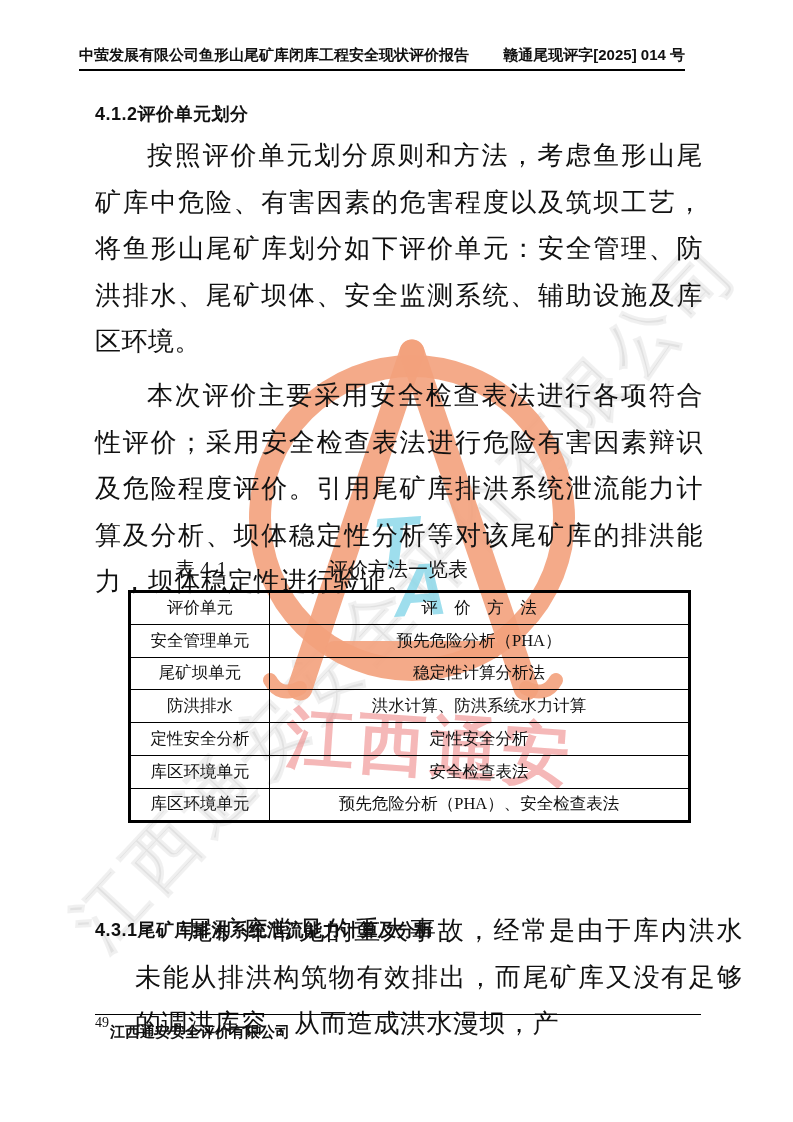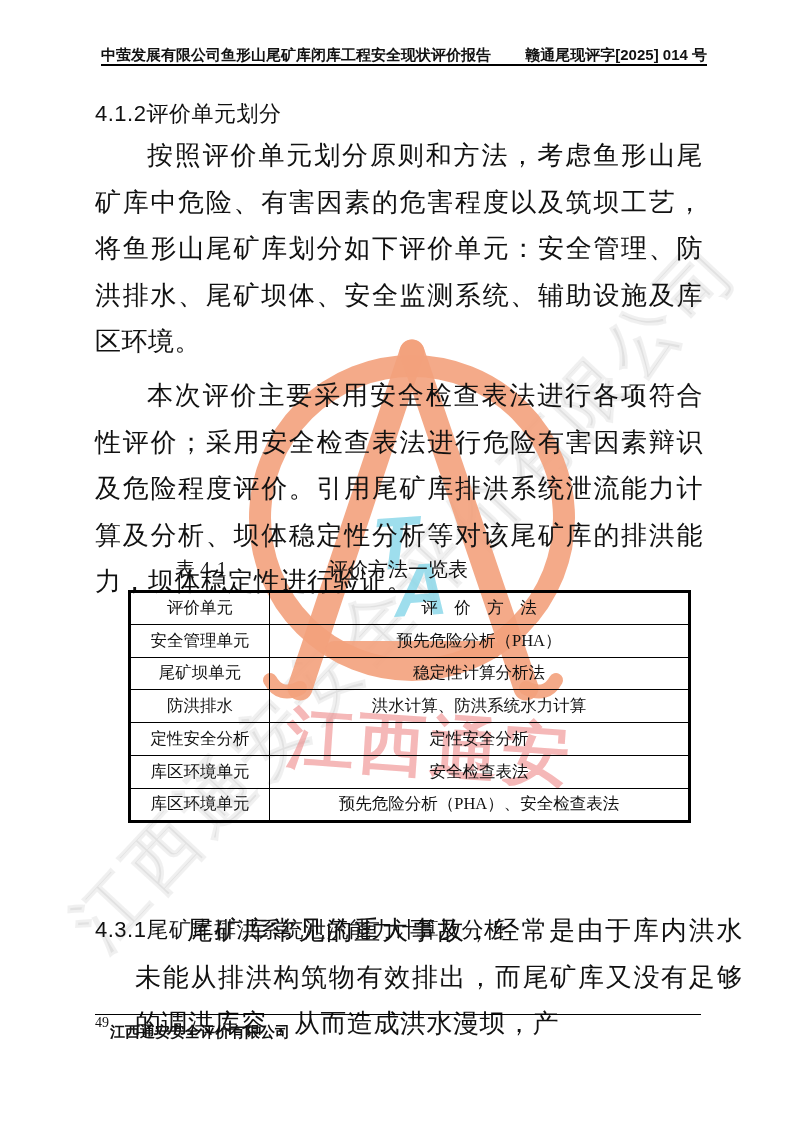--- a/index.html
+++ b/index.html
@@ -49,30 +49,31 @@
     white-space:nowrap;
     font-family:"Liberation Sans","DejaVu Sans",sans-serif;
     font-weight:bold;
     font-size:68px;letter-spacing:4px;
     color:var(--red-wm);opacity:0.62;
     transform:rotate(4deg);
   }
   
   .content{position:absolute;inset:0;z-index:2;}
   .page-header{
-    position:absolute;left:101px;top:46px;width:606px;
+    position:absolute;left:79px;top:46px;width:606px;
     display:flex;justify-content:space-between;align-items:flex-end;
     border-bottom:2px solid #000;
+    padding-bottom:5px;
     font-family:"Liberation Sans","DejaVu Sans",sans-serif;
     font-weight:bold;font-size:15px;line-height:18px;
   }
   .h-block{
     position:absolute;left:95px;width:606px;
     font-family:"Liberation Sans","DejaVu Sans",sans-serif;
-    font-weight:normal;font-size:22px;line-height:28px;
+    font-weight:bold;font-size:18px;line-height:28px;
     letter-spacing:0.5px;
   }
   .para{
     position:absolute;left:95px;width:608px;
     font-size:26px;line-height:46.5px;
     text-align:justify;
     text-indent:2em;
     letter-spacing:0.5px;
   }
   .tbl-caption{

